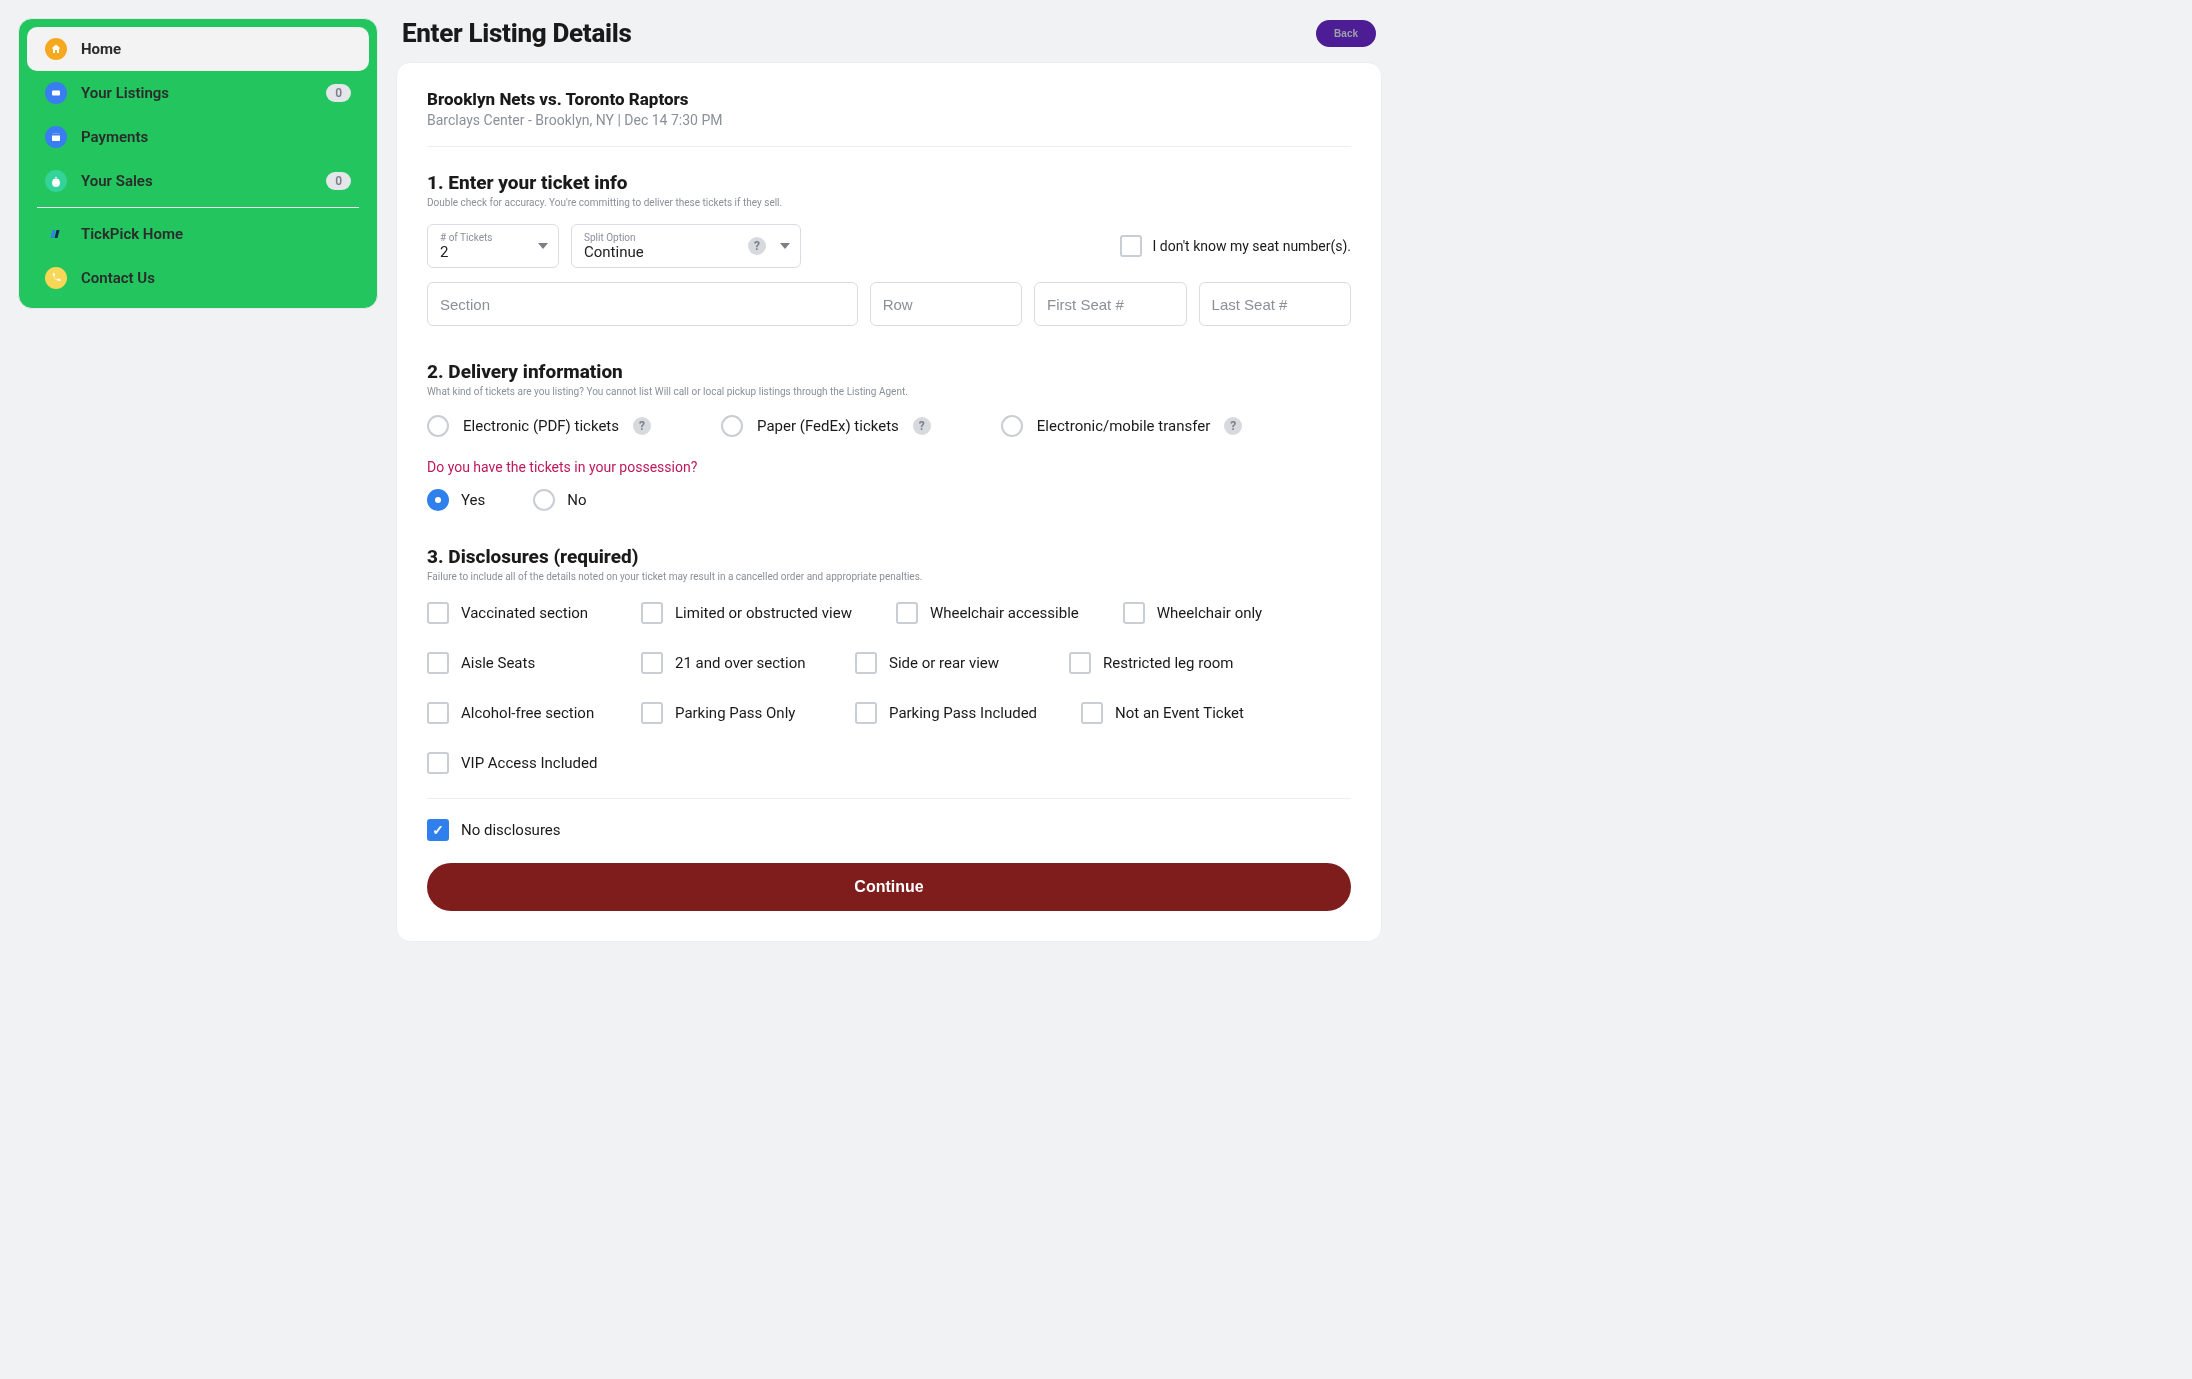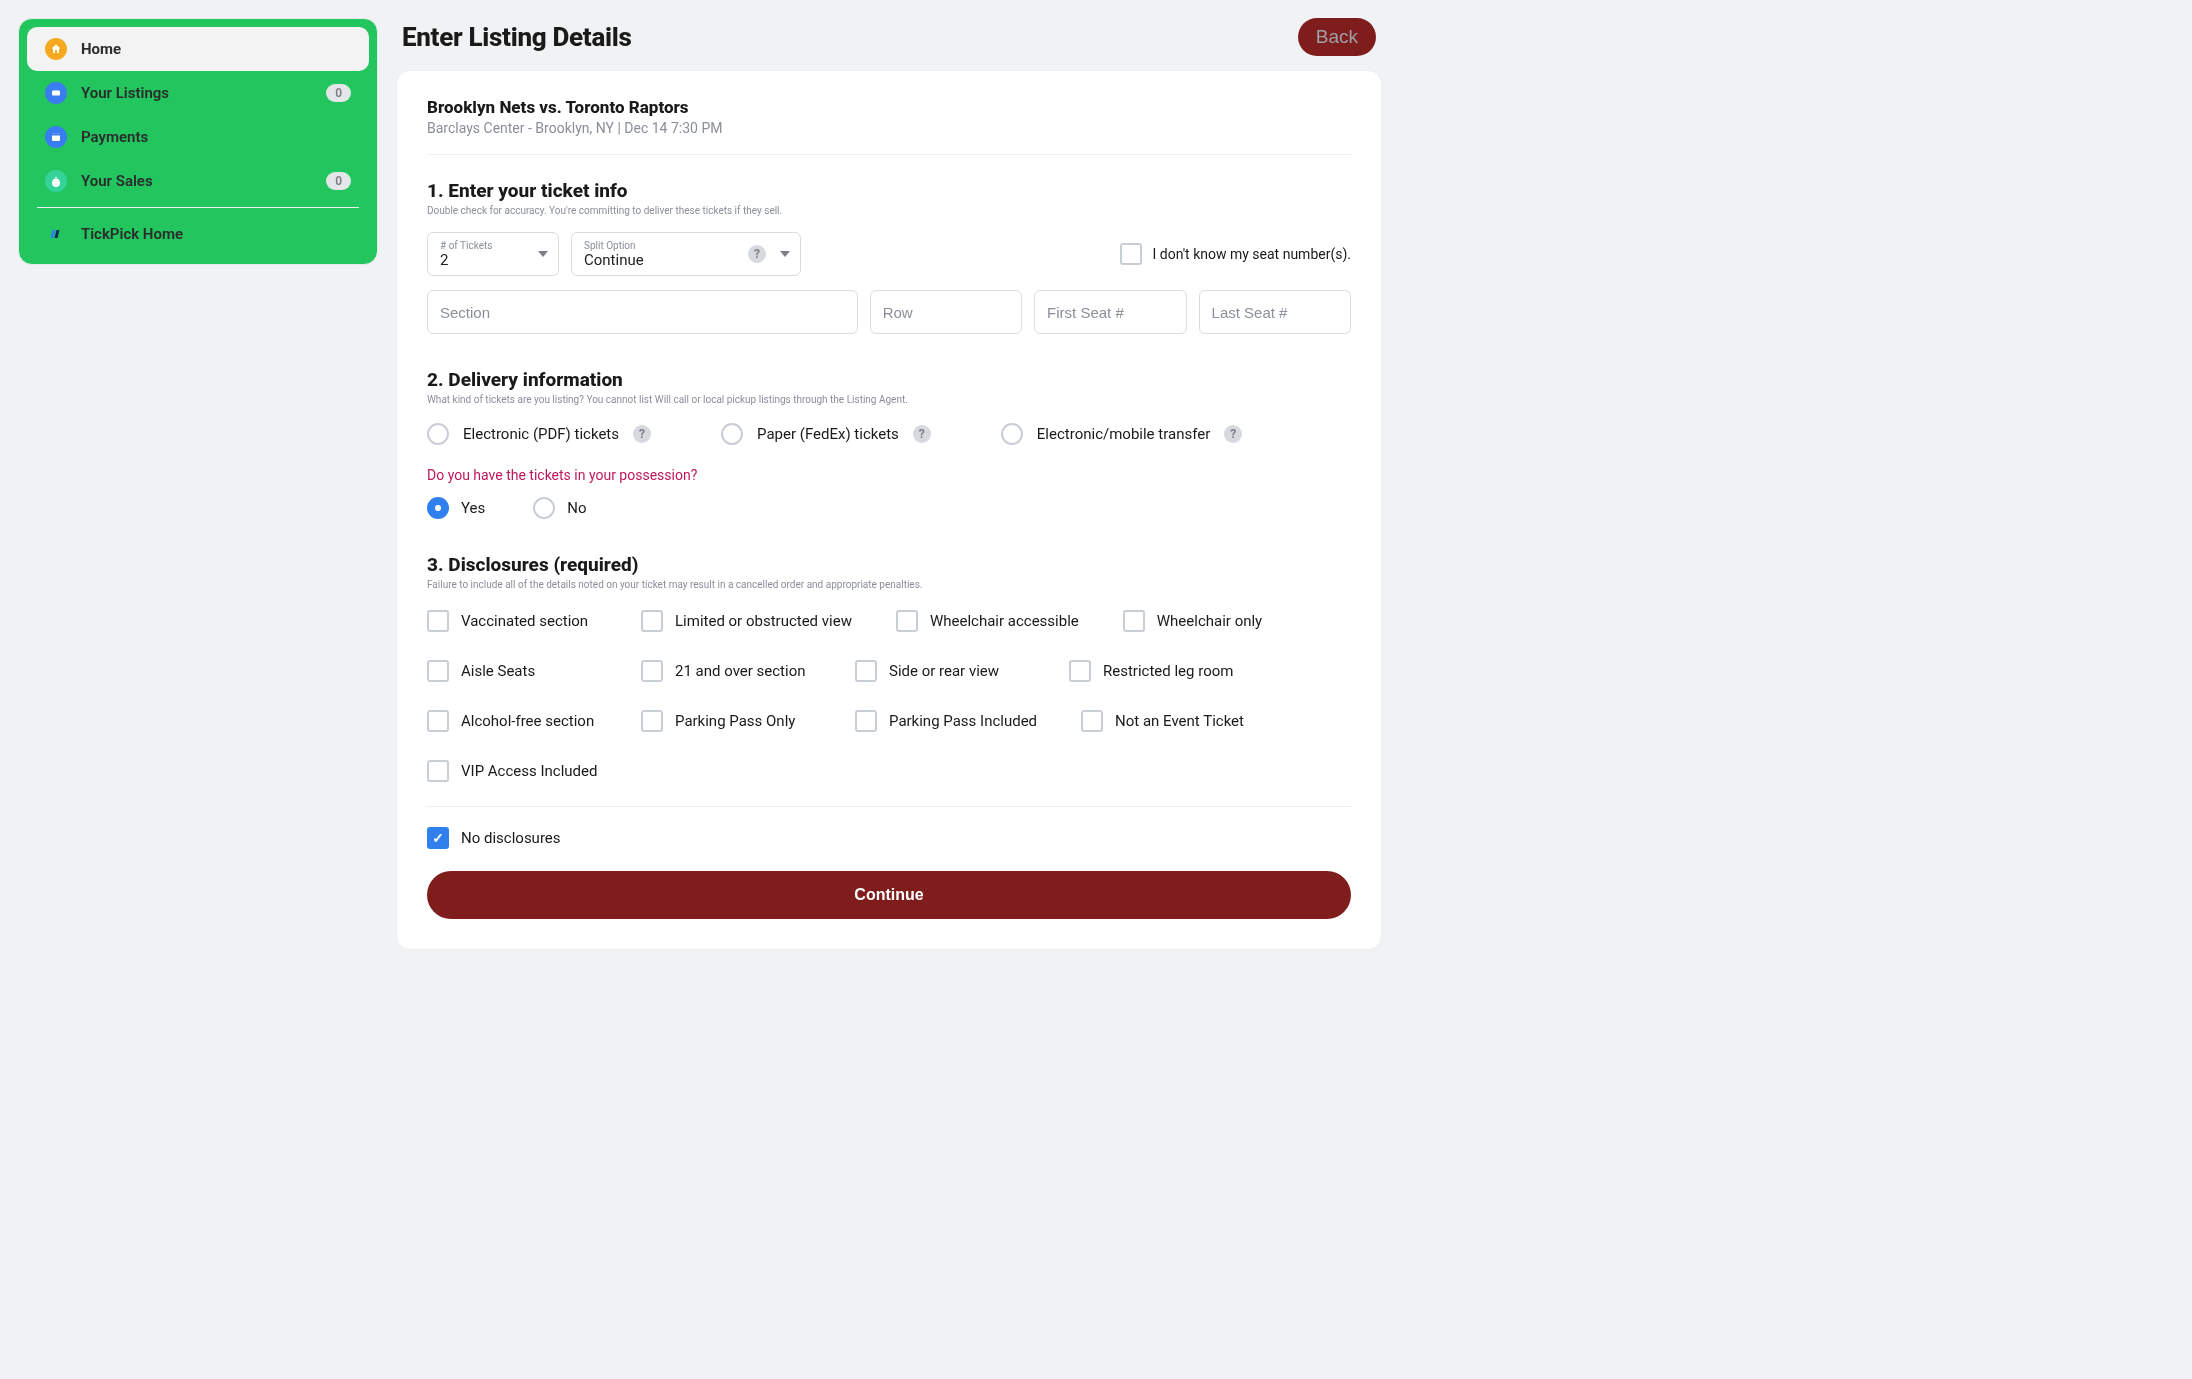--- a/index.html
+++ b/index.html
@@ -57,22 +57,22 @@
   .ic-contact { background: #f9d756; }
   .ic-tp      { background: transparent; }
   .sidebar .icon-box svg { width: 12px; height: 12px; }
 
   
   .main { flex: 1; display: flex; flex-direction: column; gap: 14px; }
 
   .page-header { display: flex; align-items: center; justify-content: space-between; padding: 0 6px; }
   .page-header h1 { font-size: 26px; font-weight: 800; letter-spacing: -0.3px; }
   .back-btn {
-    background: #7f1d1d; color: #9ea1a8; font-weight: 400;
-    border: none; border-radius: 999px; padding: 8px 18px; font-size: 19px;
+    background: #4c1d95; color: #9ea1a8; font-weight: 700;
+    border: none; border-radius: 999px; padding: 8px 18px; font-size: 10px;
     cursor: pointer;
   }
 
   .card {
     background: #fff; border-radius: 14px; padding: 26px 30px 30px;
     border: 1px solid #eceef1;
   }
 
   .event-title { font-size: 17px; font-weight: 800; }
   .event-sub   { color: #8a8f98; font-size: 14px; margin-top: 3px; }
@@ -212,20 +212,28 @@
     <div class="sidebar-item">
       <span class="icon-box ic-tp">
         <svg viewBox="0 0 24 24">
             <path d="M5 4h6l-4 16H1l4-16z" fill="#2f80ed"></path>
             <path d="M13 4h6l-4 16h-6l4-16z" fill="#0b2b5a"></path>
           </svg>
       </span>
       <span class="label">TickPick Home</span>
     </div>
 
+    <div class="sidebar-item">
+      <span class="icon-box ic-contact">
+        <svg viewBox="0 0 24 24" fill="#fff">
+            <path d="M6 3c0 9 6 15 15 15v-4l-5-1-2 2c-3-1-5-3-6-6l2-2-1-5H6z"></path>
+          </svg>
+      </span>
+      <span class="label">Contact Us</span>
+    </div>
   </aside>
 
   <main class="main">
     <div class="page-header">
       <h1>Enter Listing Details</h1>
       <button class="back-btn">Back</button>
     </div>
 
     <div class="card">
       <div>

